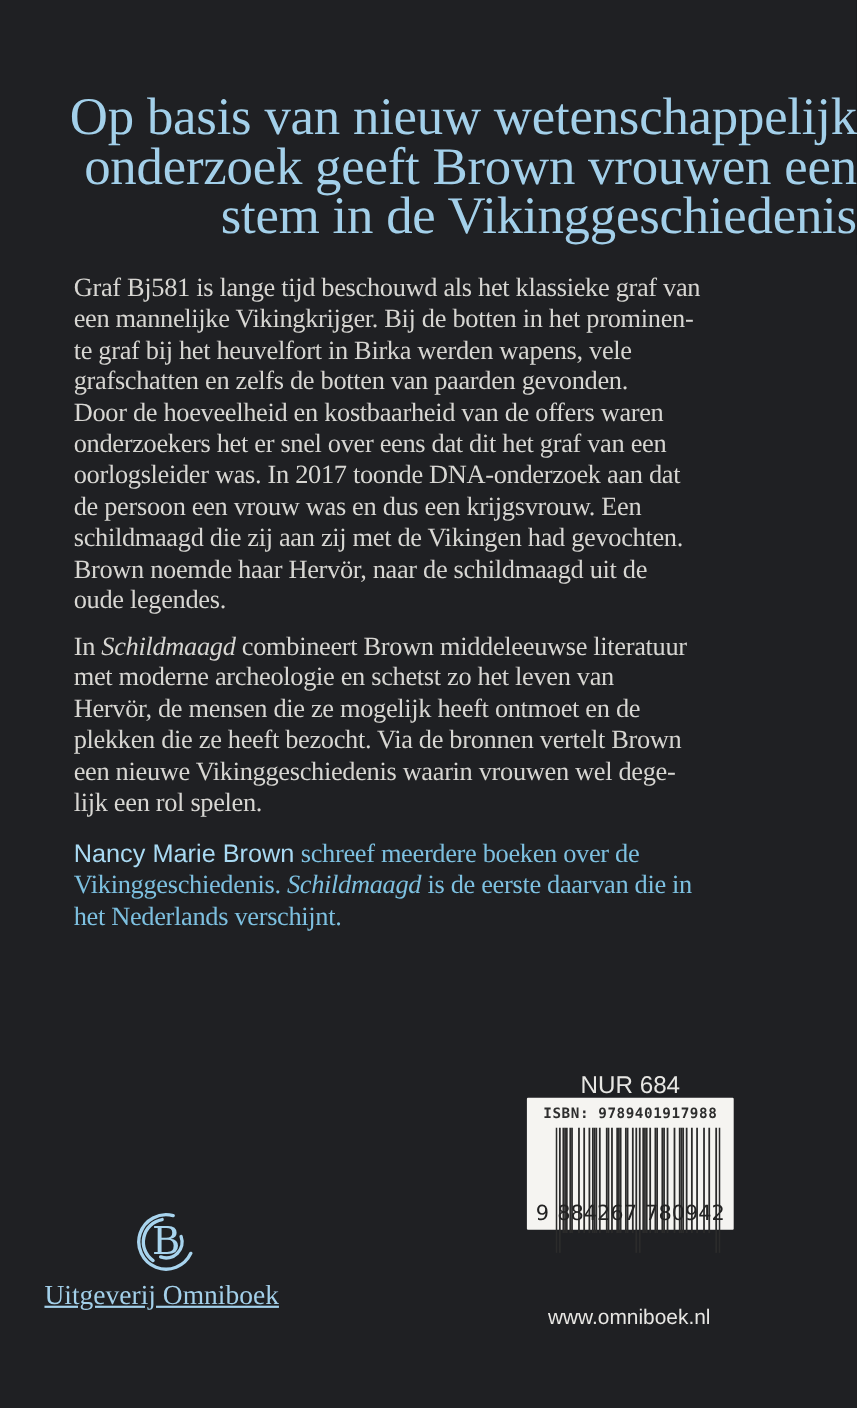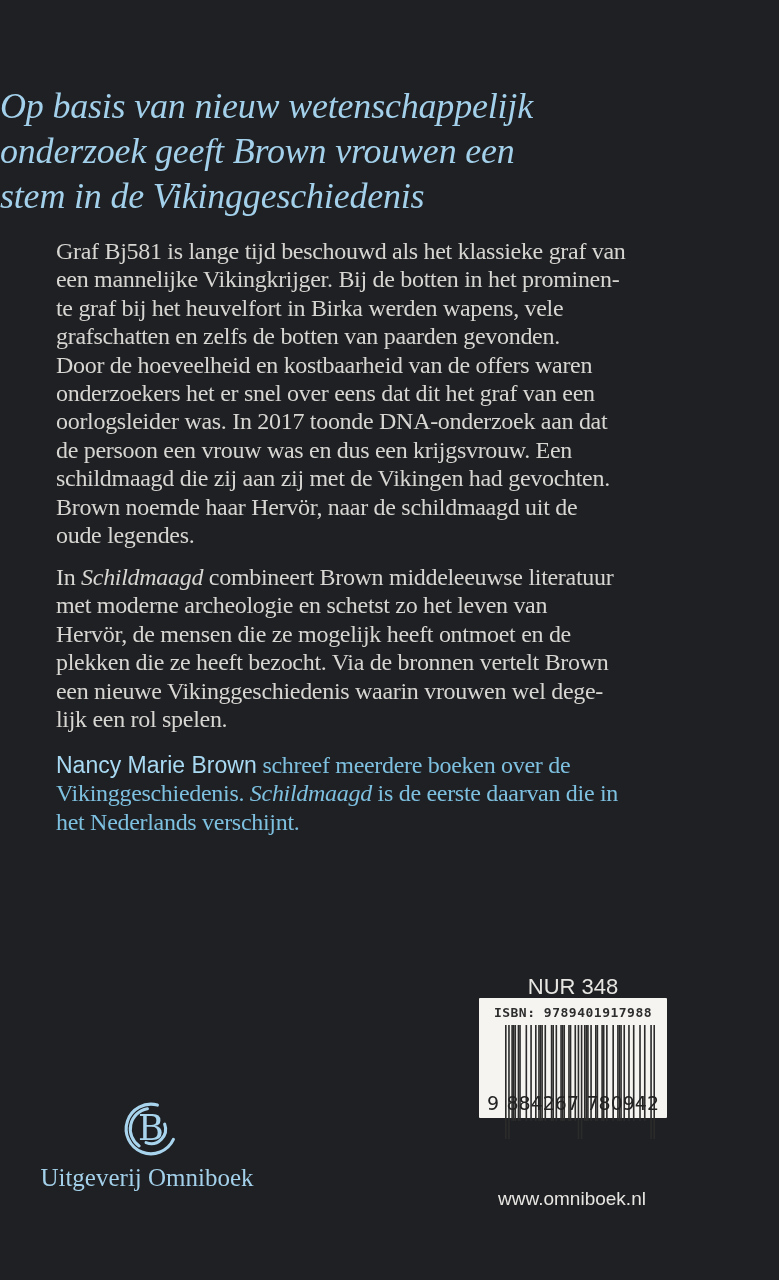--- a/index.html
+++ b/index.html
@@ -18,34 +18,33 @@
     position:relative;
     width:779px;height:1280px;
     background:var(--background);
     overflow:hidden;
     font-family:"Liberation Serif", serif;
   }
   .heading{
     position:absolute;
     top:84px;left:0;right:0;
     margin:0;
-    text-align:left;
-    font-size:36px;
+    text-align:right;
+    font-size:48px;
     line-height:45px;
     font-weight:normal;
     letter-spacing:-0.2px;
     color:var(--heading-blue);
     white-space:pre-line;
-    font-style:italic;
   }
   .para{
     position:absolute;
     left:53px;
     width:710px;
-    margin:3px;
+    margin:14px;
     font-size:24px;
     line-height:28.4px;
     letter-spacing:-0.3px;
     color:var(--body-text);
     white-space:pre-line;
   }
   .para-1{top:234px;}
   .para-2{top:560px;}
   .para-3{top:748px;color:var(--para3-blue);}
   .book-title{font-style:italic;}
@@ -108,20 +107,21 @@
     position:absolute;
     left:121px;top:1096px;
     width:60px;height:64px;
   }
   .publisher{
     position:absolute;
     top:1164px;left:37px;width:220px;
     text-align:center;
     font-size:25px;
     color:var(--heading-blue);
+    text-decoration:underline;
   }
 </style>
 </head>
 <body>
 
 <div class="cover">
 
   <h1 class="heading">Op basis van nieuw wetenschappelijk
 onderzoek geeft Brown vrouwen een
 stem in de Vikinggeschiedenis</h1>
@@ -142,21 +142,21 @@
 met moderne archeologie en schetst zo het leven van
 Hervör, de mensen die ze mogelijk heeft ontmoet en de
 plekken die ze heeft bezocht. Via de bronnen vertelt Brown
 een nieuwe Vikinggeschiedenis waarin vrouwen wel dege-
 lijk een rol spelen.</span></p>
 
   <p class="para para-3"><span class="author-name">Nancy Marie Brown</span><span> schreef meerdere boeken over de
 Vikinggeschiedenis. </span><em class="book-title">Schildmaagd</em><span> is de eerste daarvan die in
 het Nederlands verschijnt.</span></p>
 
-  <div class="nur">NUR 348</div>
+  <div class="nur">NUR 684</div>
 
   <div class="barcode-box">
     <div class="isbn-label">ISBN: 9789401917988</div>
     <svg class="ean-svg" id="ean-svg" viewBox="0 0 95 114" preserveAspectRatio="none" xmlns="http://www.w3.org/2000/svg">
         <rect x="0" y="0" width="1.02" height="114" fill="#2b2b2b"></rect>
         <rect x="2" y="0" width="1.02" height="114" fill="#2b2b2b"></rect>
         <rect x="4" y="0" width="1.02" height="96" fill="#2b2b2b"></rect>
         <rect x="5" y="0" width="1.02" height="96" fill="#2b2b2b"></rect>
         <rect x="6" y="0" width="1.02" height="96" fill="#2b2b2b"></rect>
         <rect x="8" y="0" width="1.02" height="96" fill="#2b2b2b"></rect>

